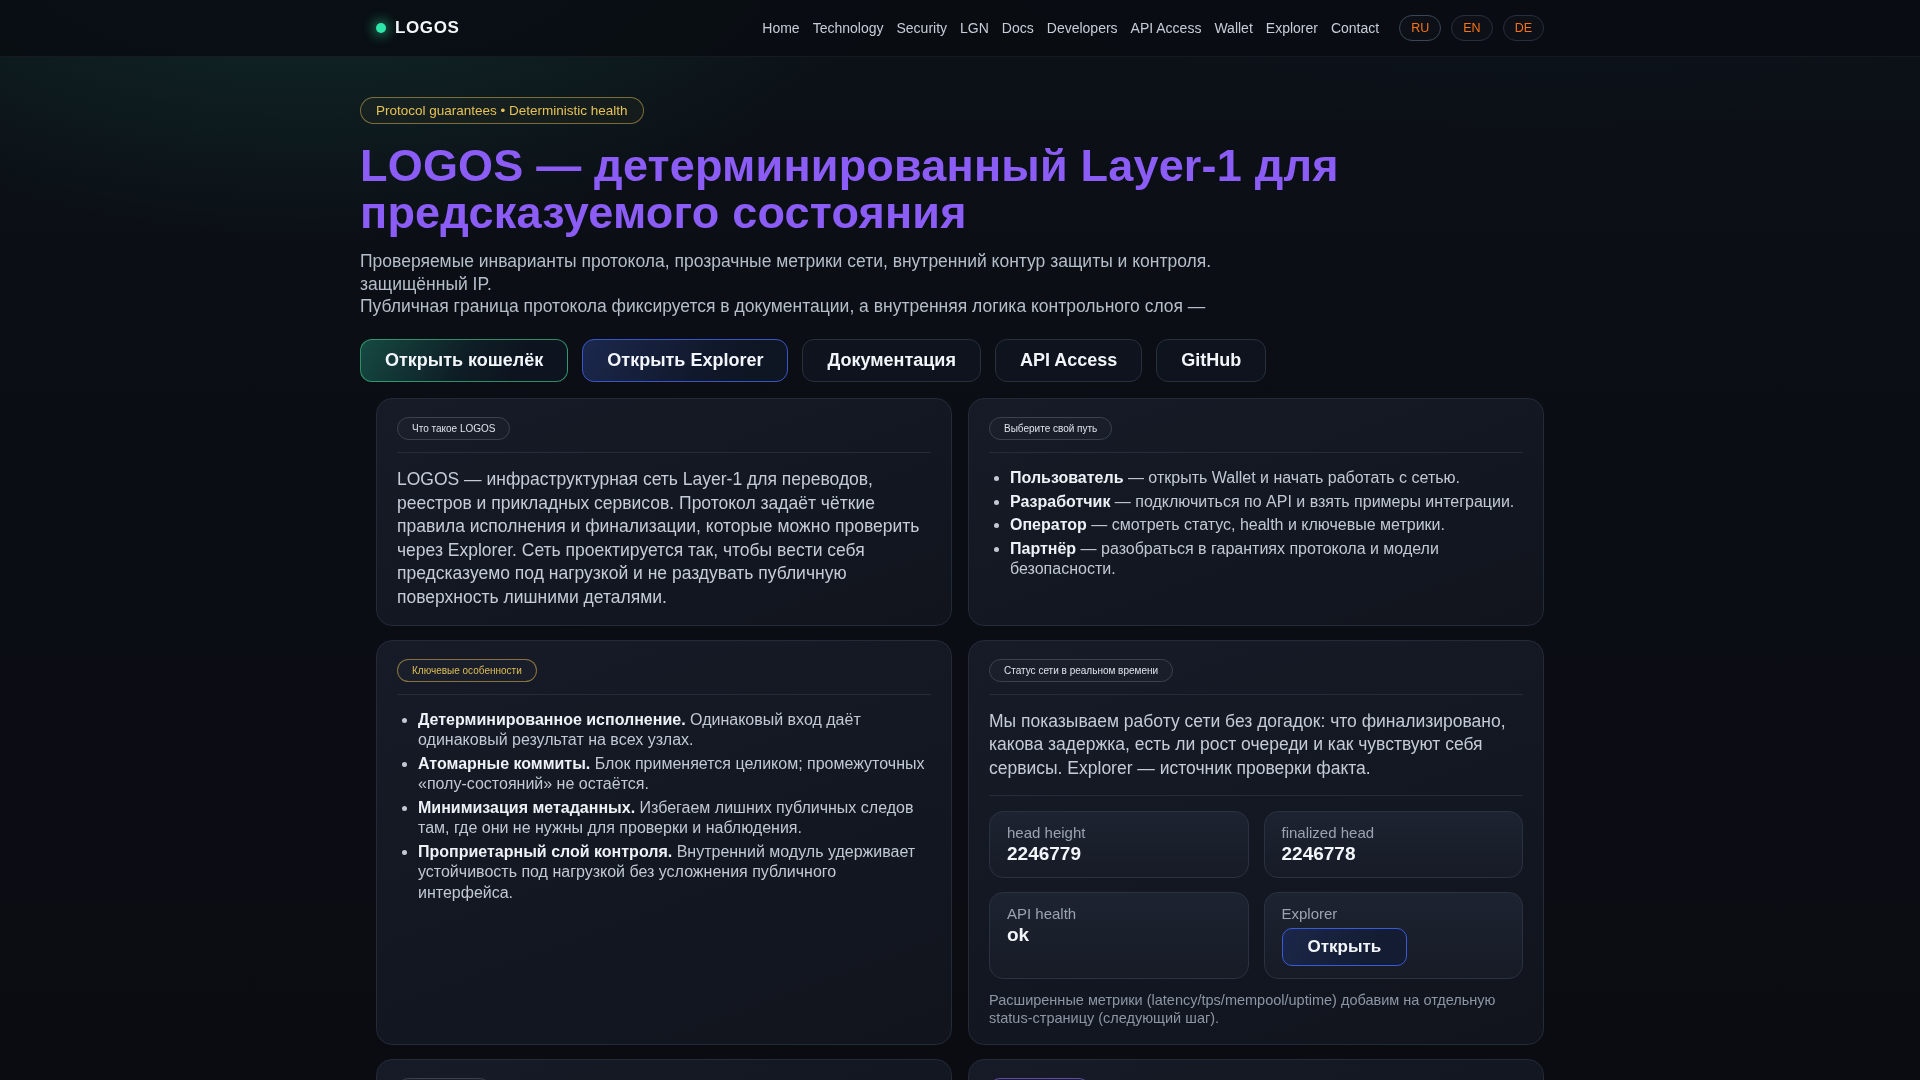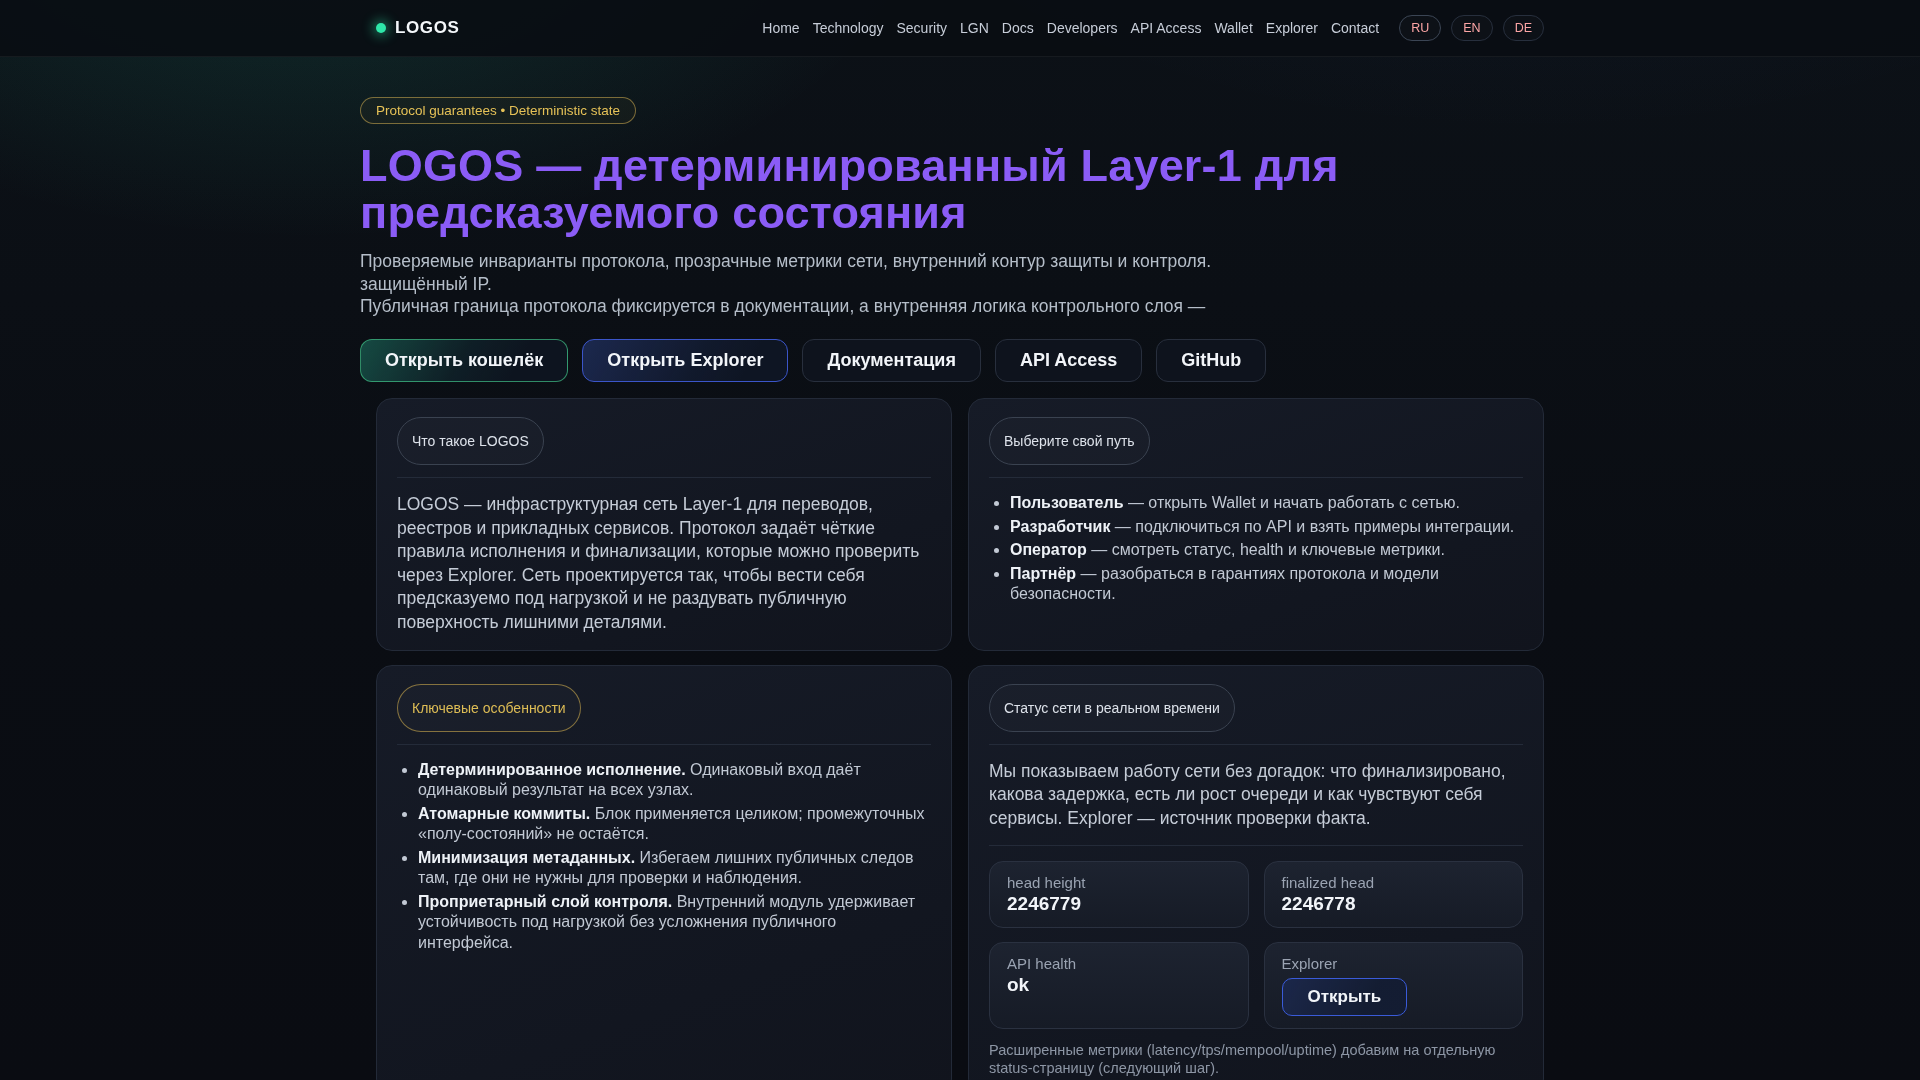--- a/index.html
+++ b/index.html
@@ -31,21 +31,21 @@
     background: #2ee6a8;
     box-shadow: 0 0 12px 3px rgba(46,230,168,0.45);
   }
   .brand-text { font-size: 17px; font-weight: 800; letter-spacing: 0.6px; color: #f4f7fa; }
   .nav-links { margin-left: auto; display: flex; align-items: center; gap: 13px; }
   .nav-link { font-size: 14px; color: #c7cdd8; text-decoration: none; cursor: pointer; white-space: nowrap; }
   .lang-group { display: flex; align-items: center; gap: 10px; margin-left: 20px; }
   .lang-pill {
     padding: 5px 11px; border-radius: 999px;
     border: 1px solid #272f3d; background: rgba(255,255,255,0.02);
-    color: #fca5a5; font-size: 12.5px; cursor: pointer;
+    color: #f97316; font-size: 12.5px; cursor: pointer;
     font-family: inherit;
   }
   .lang-pill.active { border-color: #3b4554; }
 
   
   .hero { margin: 40px 0 0 -16px; }
   .hero-badge {
     display: inline-block; padding: 5px 15px; border-radius: 999px;
     border: 1px solid rgba(227,188,85,0.5);
     background: rgba(227,188,85,0.04);
@@ -78,23 +78,23 @@
     column-gap: 16px; row-gap: 14px;
   }
   .card {
     background: linear-gradient(160deg, #161b27 0%, #121620 70%, #11141d 100%);
     border: 1px solid #232a38;
     border-radius: 16px;
     padding: 18px 20px 16px 20px;
   }
   .card-cut { height: 170px; }
   .chip {
-    display: inline-block; padding: 15px 14px; border-radius: 999px;
+    display: inline-block; padding: 5px 14px; border-radius: 999px;
     border: 1px solid #3a4250; background: rgba(255,255,255,0.02);
-    color: #dde2ea; font-size: 14px;
+    color: #dde2ea; font-size: 10px;
   }
   .chip-gold  { border-color: rgba(222,184,80,0.55); color: #debd55; }
   .chip-purple{ border-color: rgba(142,106,246,0.6); color: #a78bfa; }
   .divider { height: 1px; background: #242b39; margin: 12px 0 15px 0; }
   .card-body { font-size: 17.5px; line-height: 1.34; color: #c5ccd7; }
   .card ul { margin: 2px 0 0 0; padding-left: 21px; }
   .card li { font-size: 16px; line-height: 1.28; color: #c2c9d4; margin-bottom: 3px; }
   .card li .term { font-weight: 700; color: #eef2f7; }
 
   
@@ -140,21 +140,21 @@
       <button class="lang-pill active">RU</button>
       <button class="lang-pill">EN</button>
       <button class="lang-pill">DE</button>
     </div>
   </div>
 </header>
 
 <main class="container">
 
   <section class="hero">
-    <span class="hero-badge">Protocol guarantees • Deterministic state</span>
+    <span class="hero-badge">Protocol guarantees • Deterministic health</span>
     <h1 class="hero-title">
       <div>LOGOS — детерминированный Layer-1 для</div>
       <div>предсказуемого состояния</div>
     </h1>
     <div class="hero-sub">
       <div>Проверяемые инварианты протокола, прозрачные метрики сети, внутренний контур защиты и контроля.</div>
       <div>защищённый IP.</div>
       <div>Публичная граница протокола фиксируется в документации, а внутренняя логика контрольного слоя —</div>
     </div>
     <div class="hero-actions">

